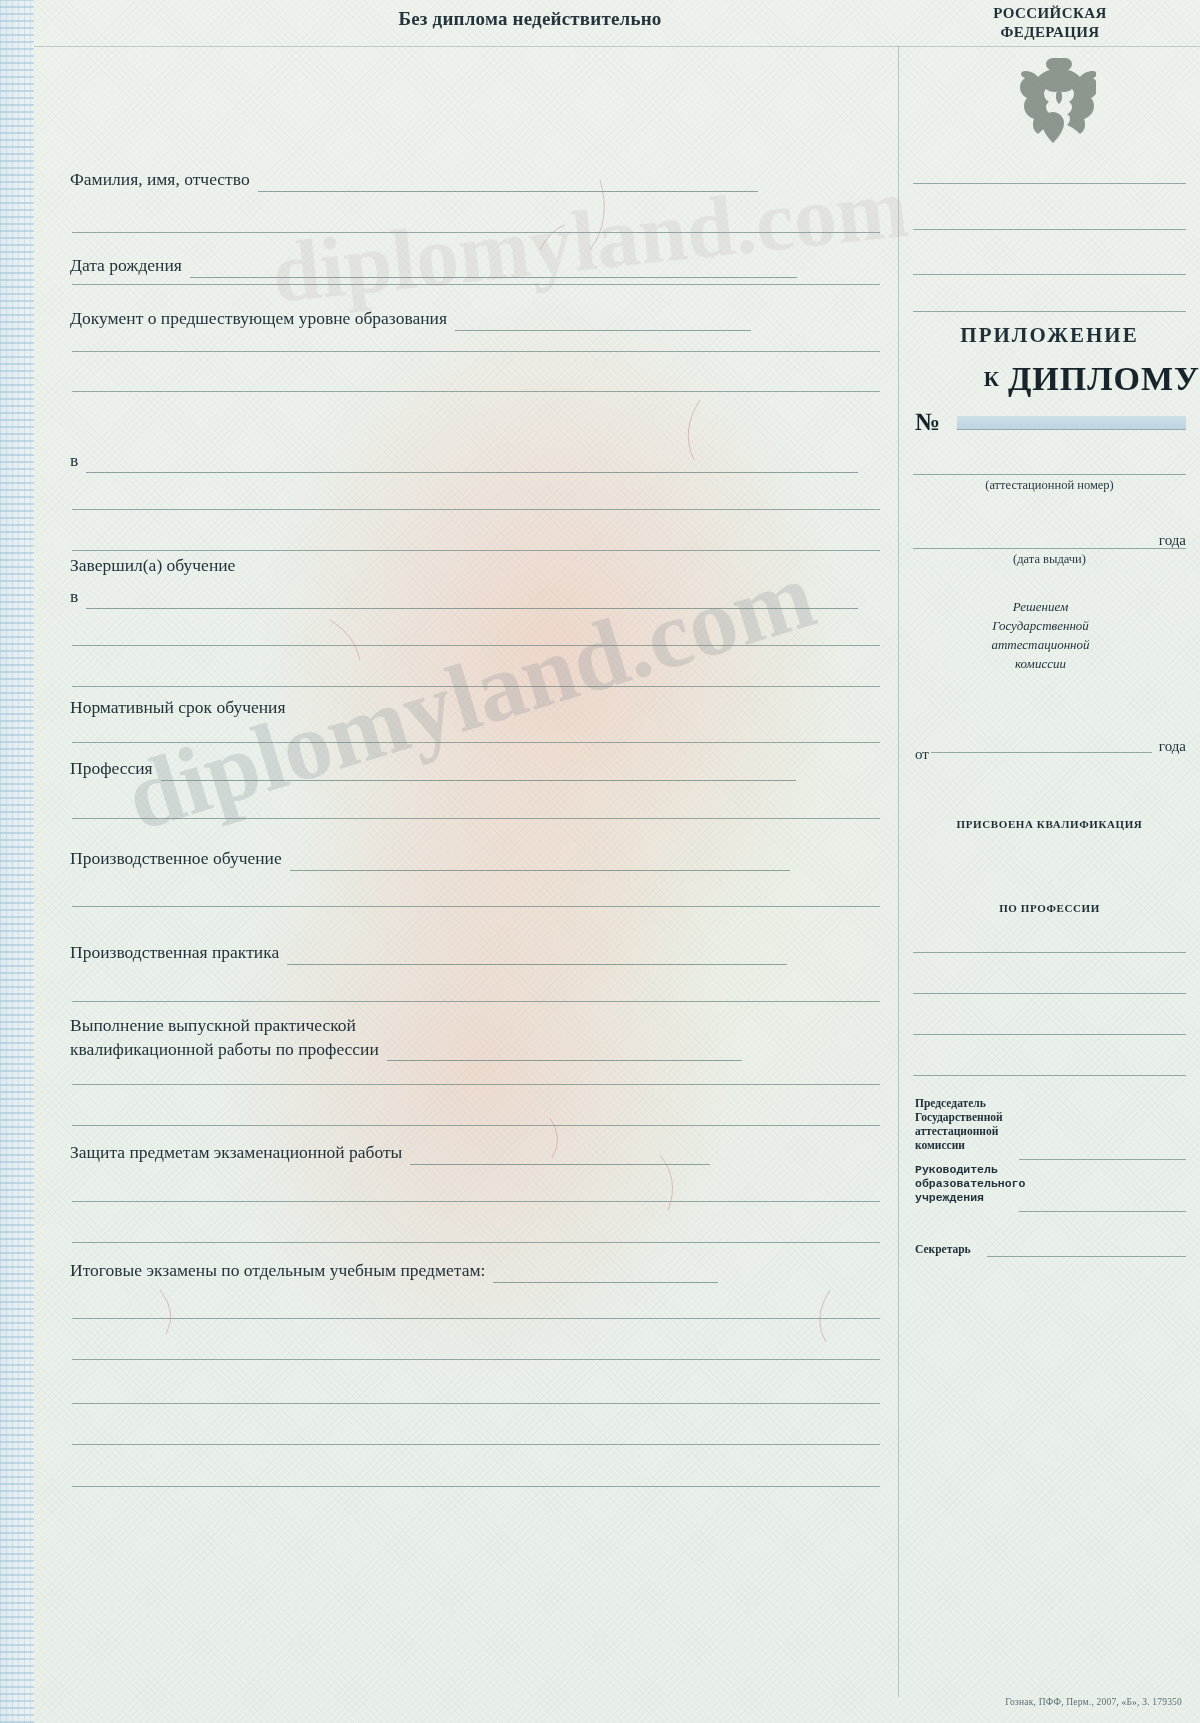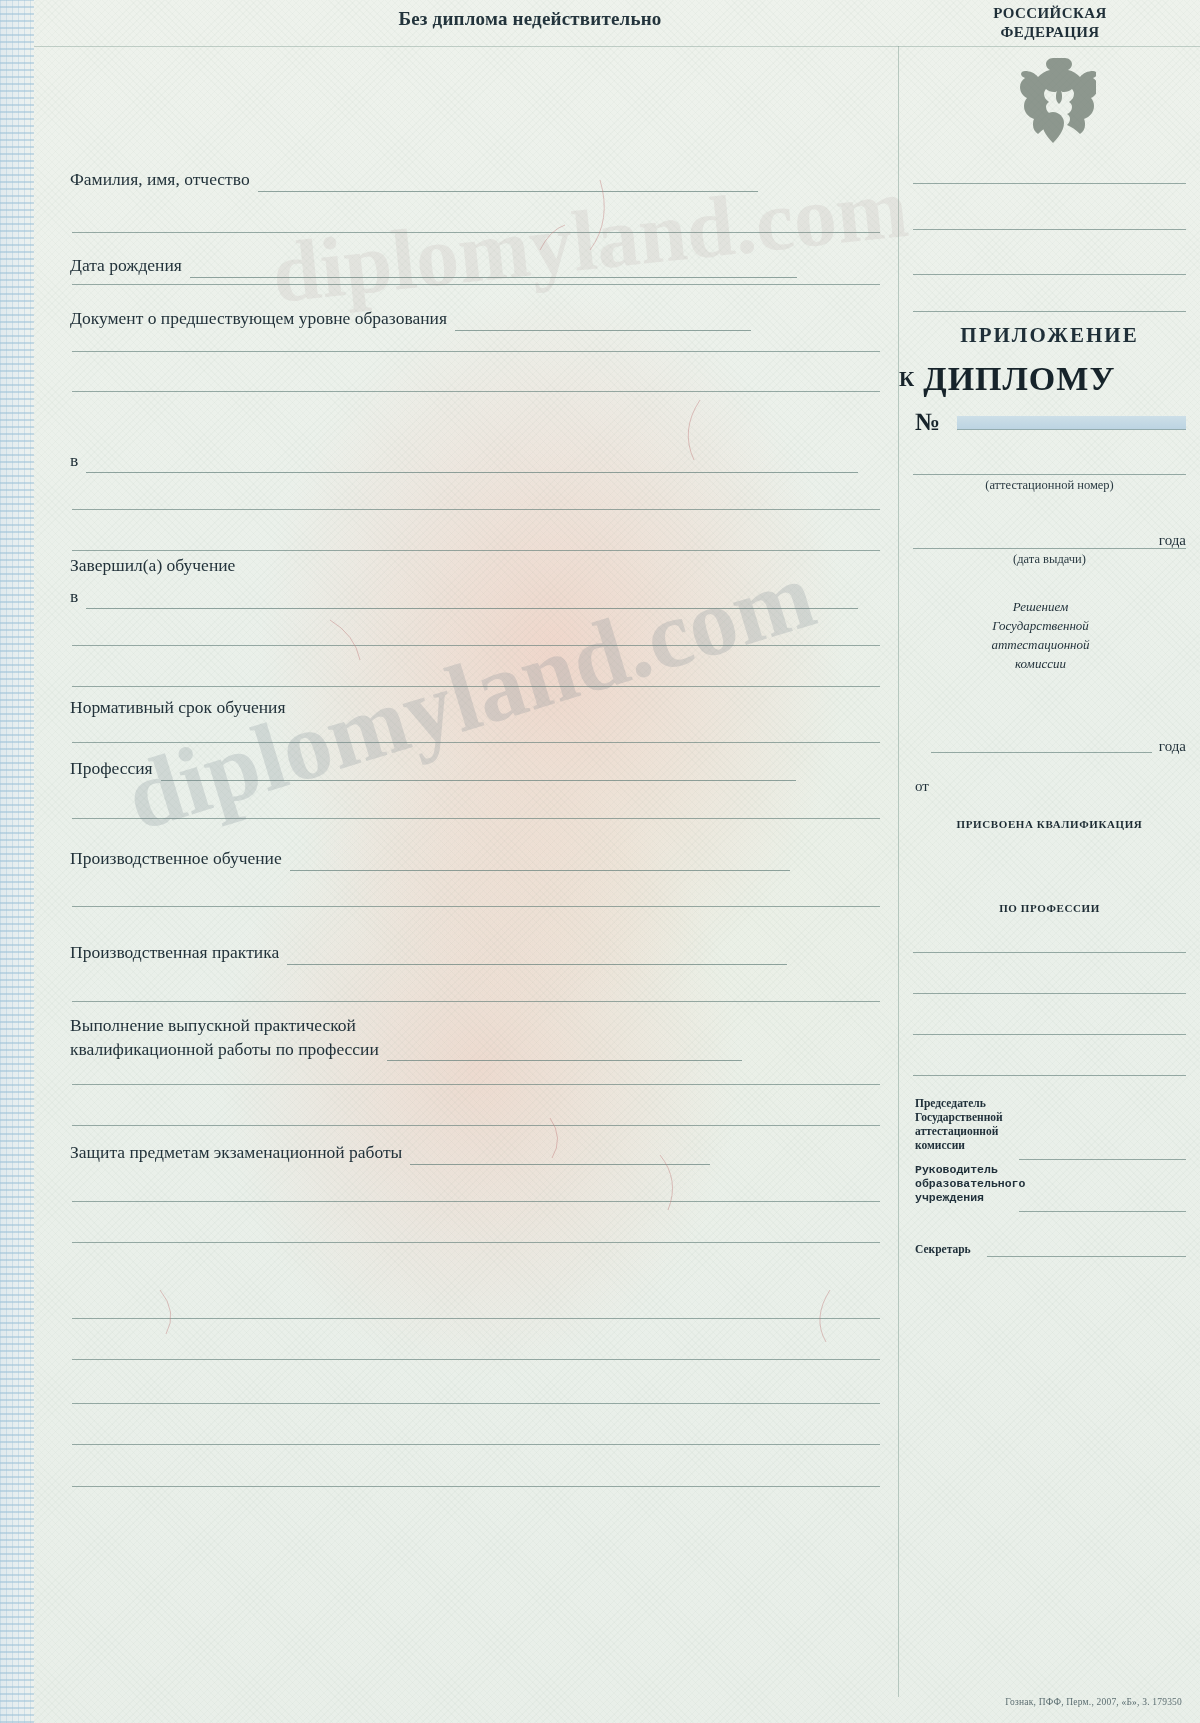--- a/index.html
+++ b/index.html
@@ -154,21 +154,21 @@
     left: 0; right: 0;
     text-align: center;
     font-size: 21px;
     font-weight: bold;
     letter-spacing: 2px;
     color: #1f2f38;
   }
   .r-diplomu {
     position: absolute;
     left: 0; right: 0;
-    text-align: left;
+    text-align: right;
     font-size: 34px;
     font-weight: bold;
     color: #17242b;
     letter-spacing: 1px;
   }
   .r-diplomu .k {
     font-size: 21px;
     font-weight: bold;
     letter-spacing: 1px;
     margin-right: 8px;
@@ -374,20 +374,24 @@
     <div class="blank" style="top:1038px;"></div>
     <div class="blank" style="top:1079px;"></div>
 
     <div class="field" style="top:1095px;">
       <span class="flabel">Защита предметам экзаменационной работы</span>
       <span class="fline" style="width:300px;"></span>
     </div>
     <div class="blank" style="top:1155px;"></div>
     <div class="blank" style="top:1196px;"></div>
 
+    <div class="field" style="top:1213px;">
+      <span class="flabel">Итоговые экзамены по отдельным учебным предметам:</span>
+      <span class="fline" style="width:225px;"></span>
+    </div>
     <div class="blank" style="top:1272px;"></div>
     <div class="blank" style="top:1313px;"></div>
     <div class="blank" style="top:1357px;"></div>
     <div class="blank" style="top:1398px;"></div>
     <div class="blank" style="top:1440px;"></div>
   </div>
 
   <div class="right">
     <div class="rline" style="top:137px;"></div>
     <div class="rline" style="top:183px;"></div>
@@ -408,21 +412,21 @@
     <div class="r-goda" style="top:486px;">года</div>
     <div class="r-caption" style="top:506px;">(дата выдачи)</div>
 
     <div class="r-italic" style="top:552px;">
       <div>Решением</div>
       <div>Государственной</div>
       <div>аттестационной</div>
       <div>комиссии</div>
     </div>
 
-    <div class="r-ot" style="top:732px;">от</div>
+    <div class="r-ot" style="top:700px;">от</div>
     <div class="r-goda" style="top:692px;">года</div>
     <div class="rline" style="top:706px; left:32px; right:48px;"></div>
 
     <div class="r-caps" style="top:772px;">ПРИСВОЕНА КВАЛИФИКАЦИЯ</div>
     <div class="r-caps" style="top:856px;">ПО ПРОФЕССИИ</div>
 
     <div class="rline" style="top:906px;"></div>
     <div class="rline" style="top:947px;"></div>
     <div class="rline" style="top:988px;"></div>
     <div class="rline" style="top:1029px;"></div>

